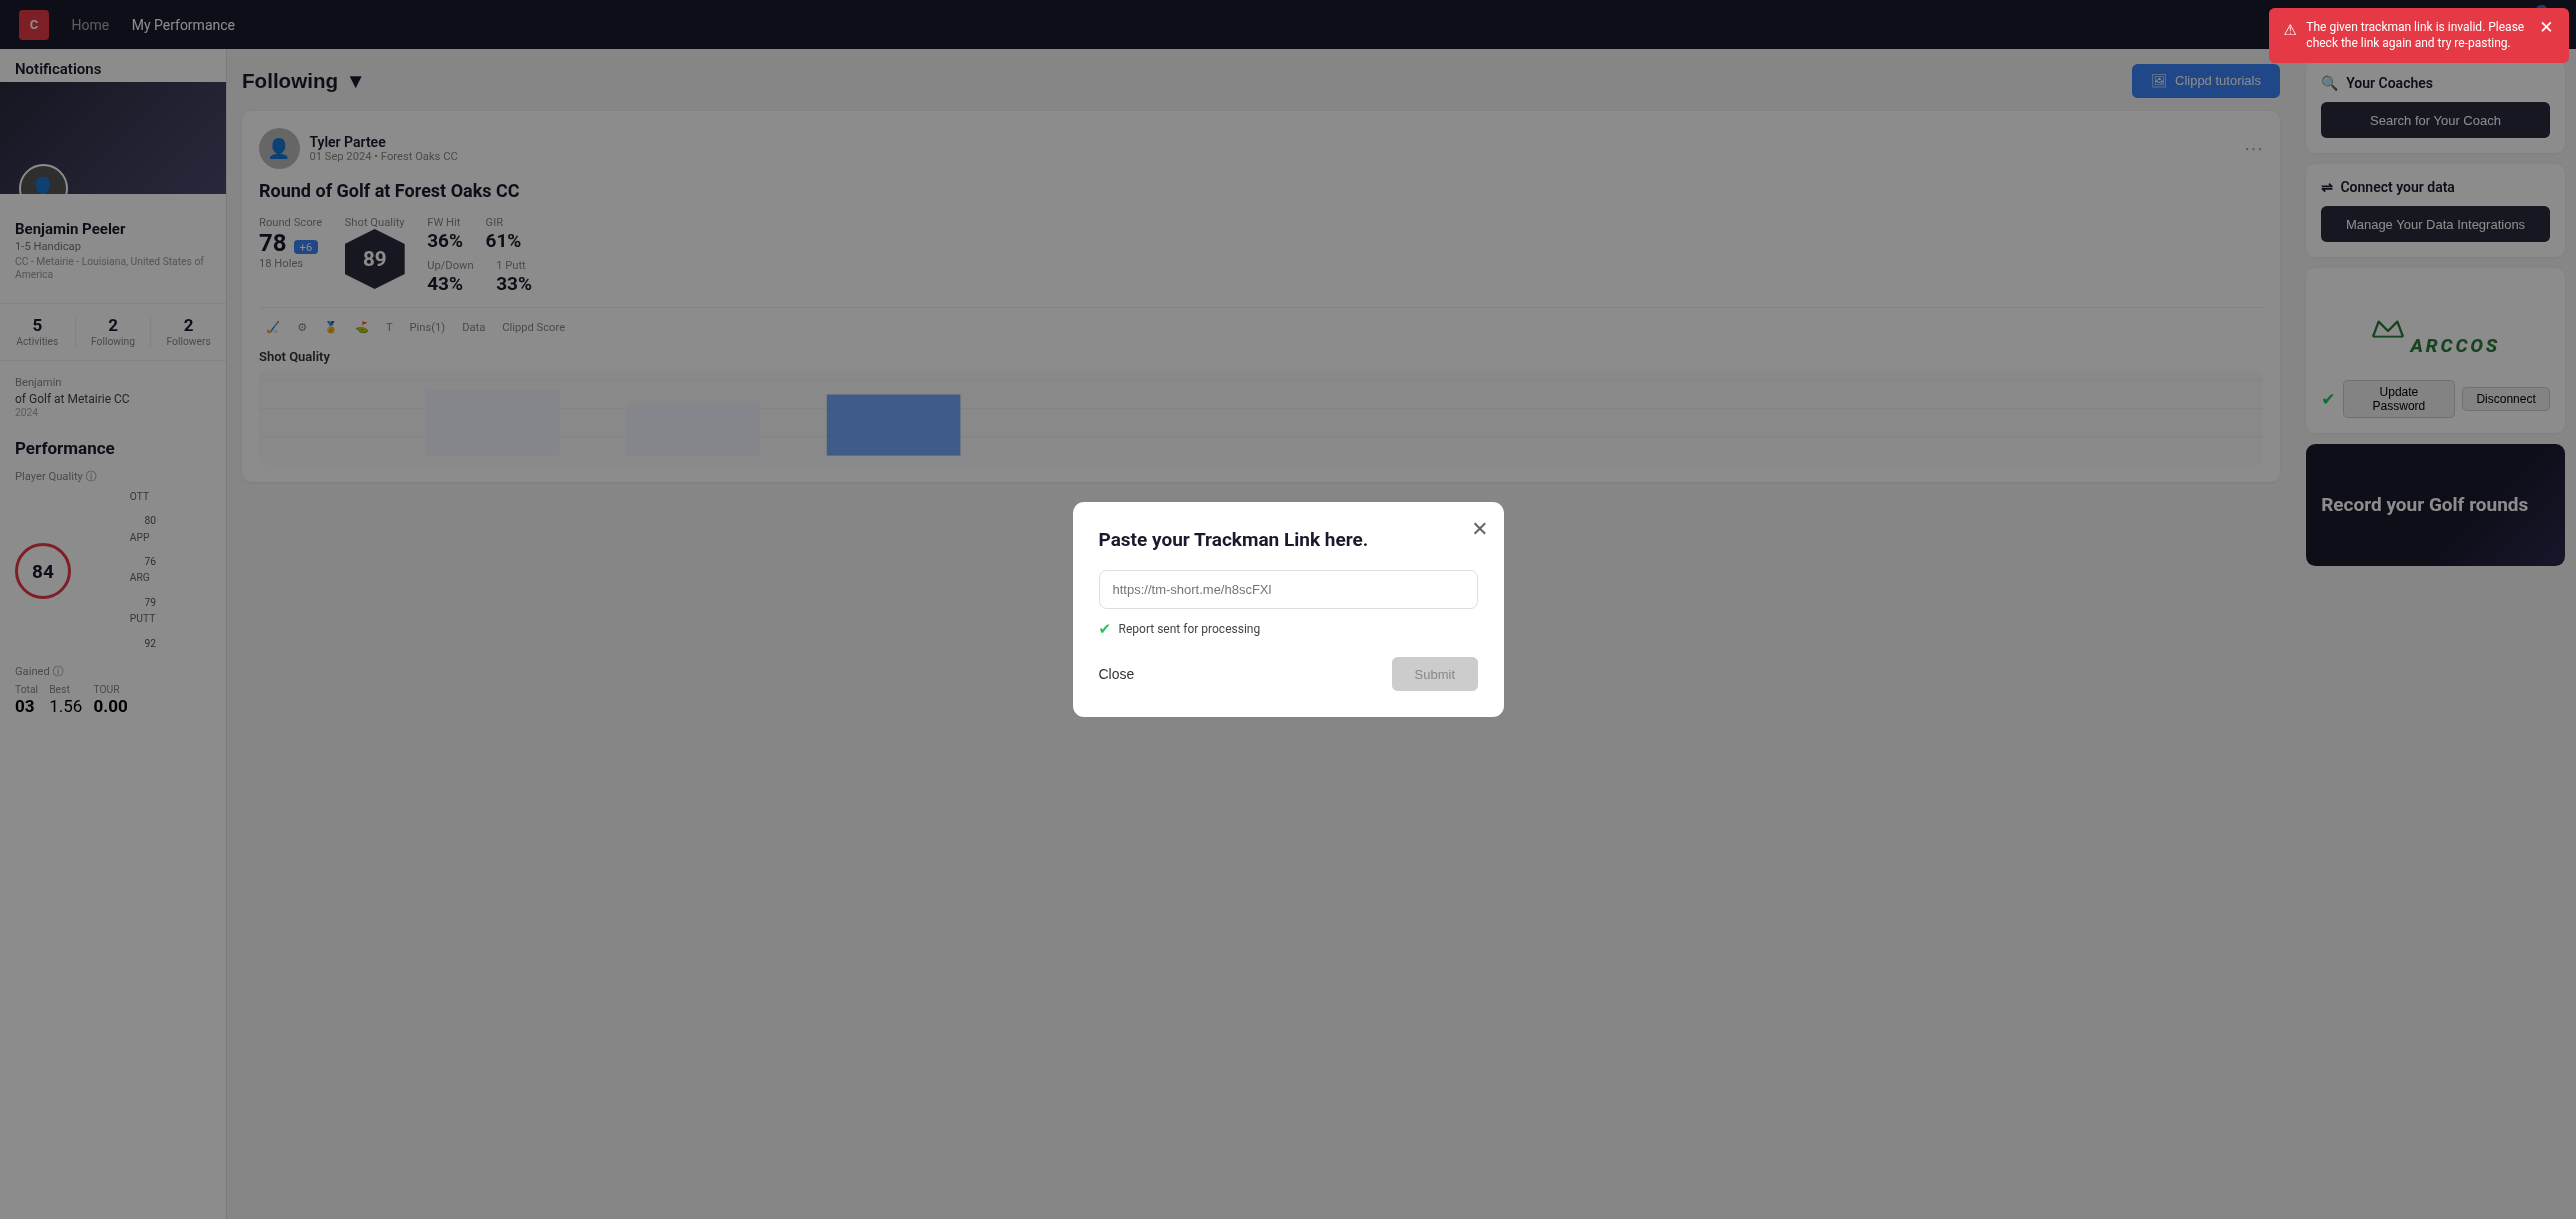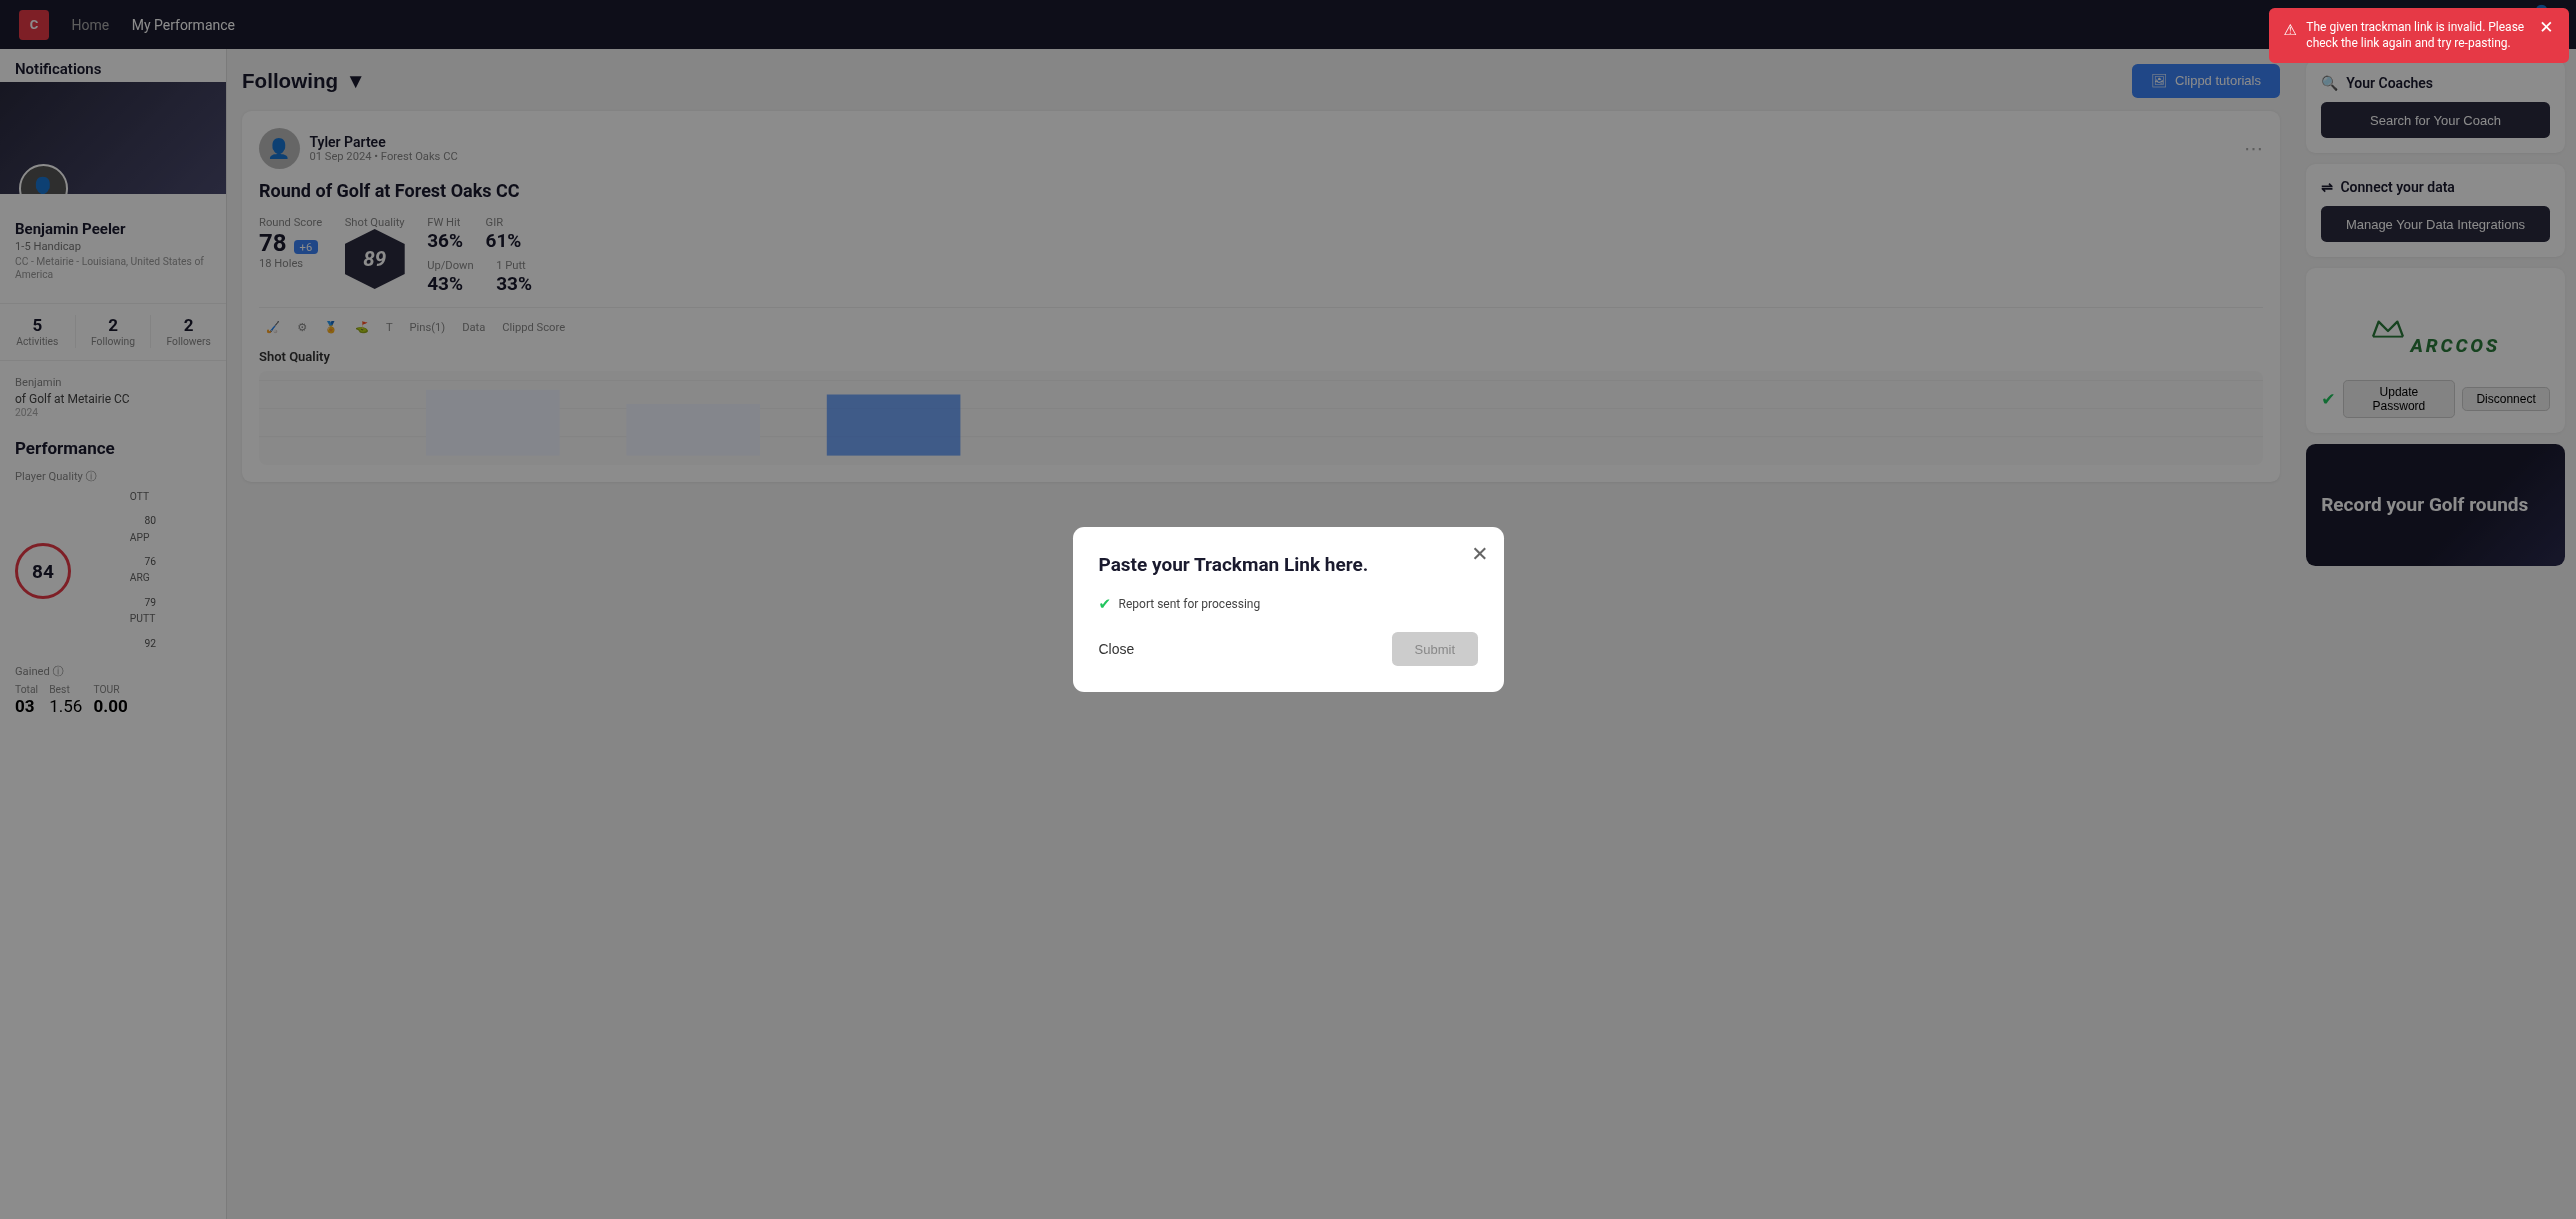--- a/index.html
+++ b/index.html
@@ -198,21 +198,21 @@
       border-radius: 3.7px; font-size: 11.2px; padding: 0.9px 5.6px; margin-left: 3.7px;
       vertical-align: middle;
     }
     .feed-stat-sub { font-size: 11.2px; color: #888; }
     .feed-stat-pct { font-size: 19px; font-weight: 700; color: #1a1a2e; }
     .shot-quality-hex {
       width: 60px; height: 60px;
       background: #2a2a3e;
       clip-path: polygon(50% 0%, 100% 25%, 100% 75%, 50% 100%, 0% 75%, 0% 25%);
       display: flex; align-items: center; justify-content: center;
-      color: #fff; font-size: 20.6px; font-weight: 700; font-style: italic;
+      color: #fff; font-size: 20.6px; font-weight: 700;
     }
     .feed-tabs {
       display: flex; gap: 1.9px; border-top: 0.9px solid #eee; margin-top: 11.2px;
       padding-top: 9.4px; overflow: hidden;
     }
     .feed-tab {
       font-size: 11.2px; color: #888; padding: 3.7px 7.5px; cursor: pointer;
     }
 
     
@@ -563,20 +563,21 @@
       <div class="record-text">Record your Golf rounds</div>
     </div>
   </aside>
 
 </div>
 
 <div class="modal-overlay">
   <div class="modal">
     <div class="modal-title">Paste your Trackman Link here.</div>
     <button class="modal-close">✕</button>
+    <input class="modal-input" type="text" value="" placeholder="https://tm-short.me/h8scFXl" style="">
     <div class="modal-success">
       <span class="modal-success-icon">✔</span>
       <span>Report sent for processing</span>
     </div>
     <div class="modal-footer">
       <button class="modal-close-btn">Close</button>
       <button class="modal-submit-btn">Submit</button>
     </div>
   </div>
 </div>

